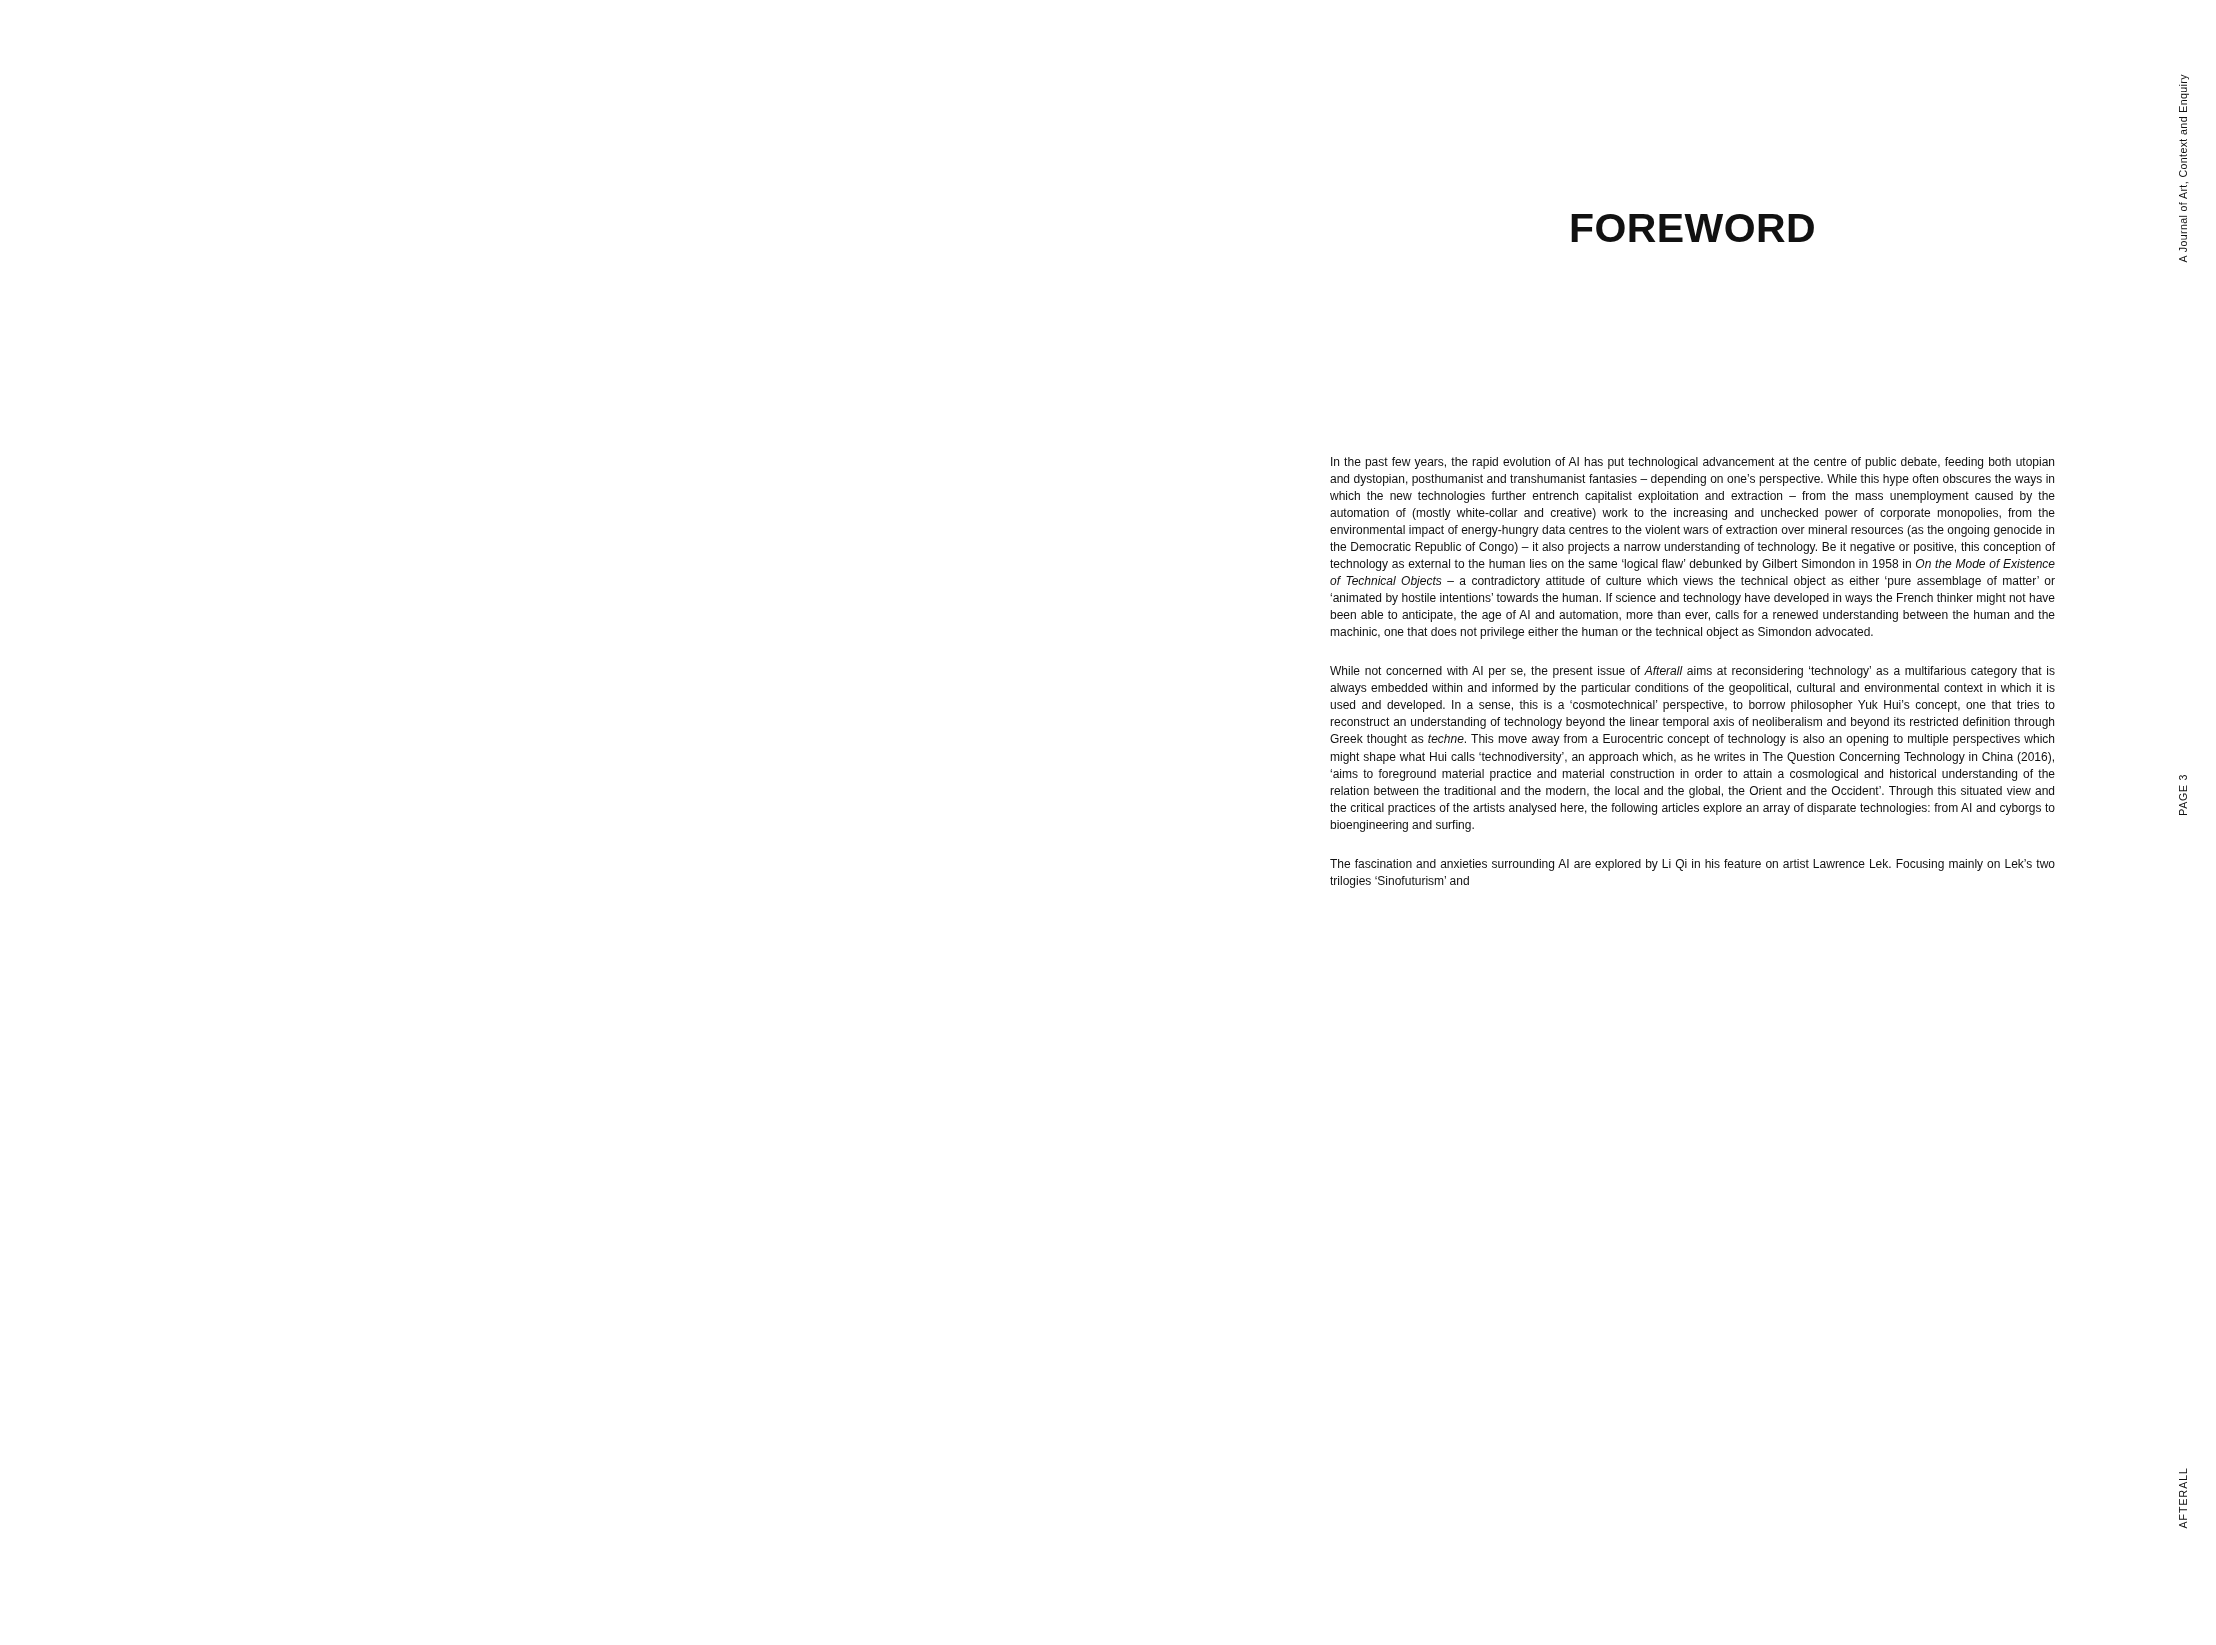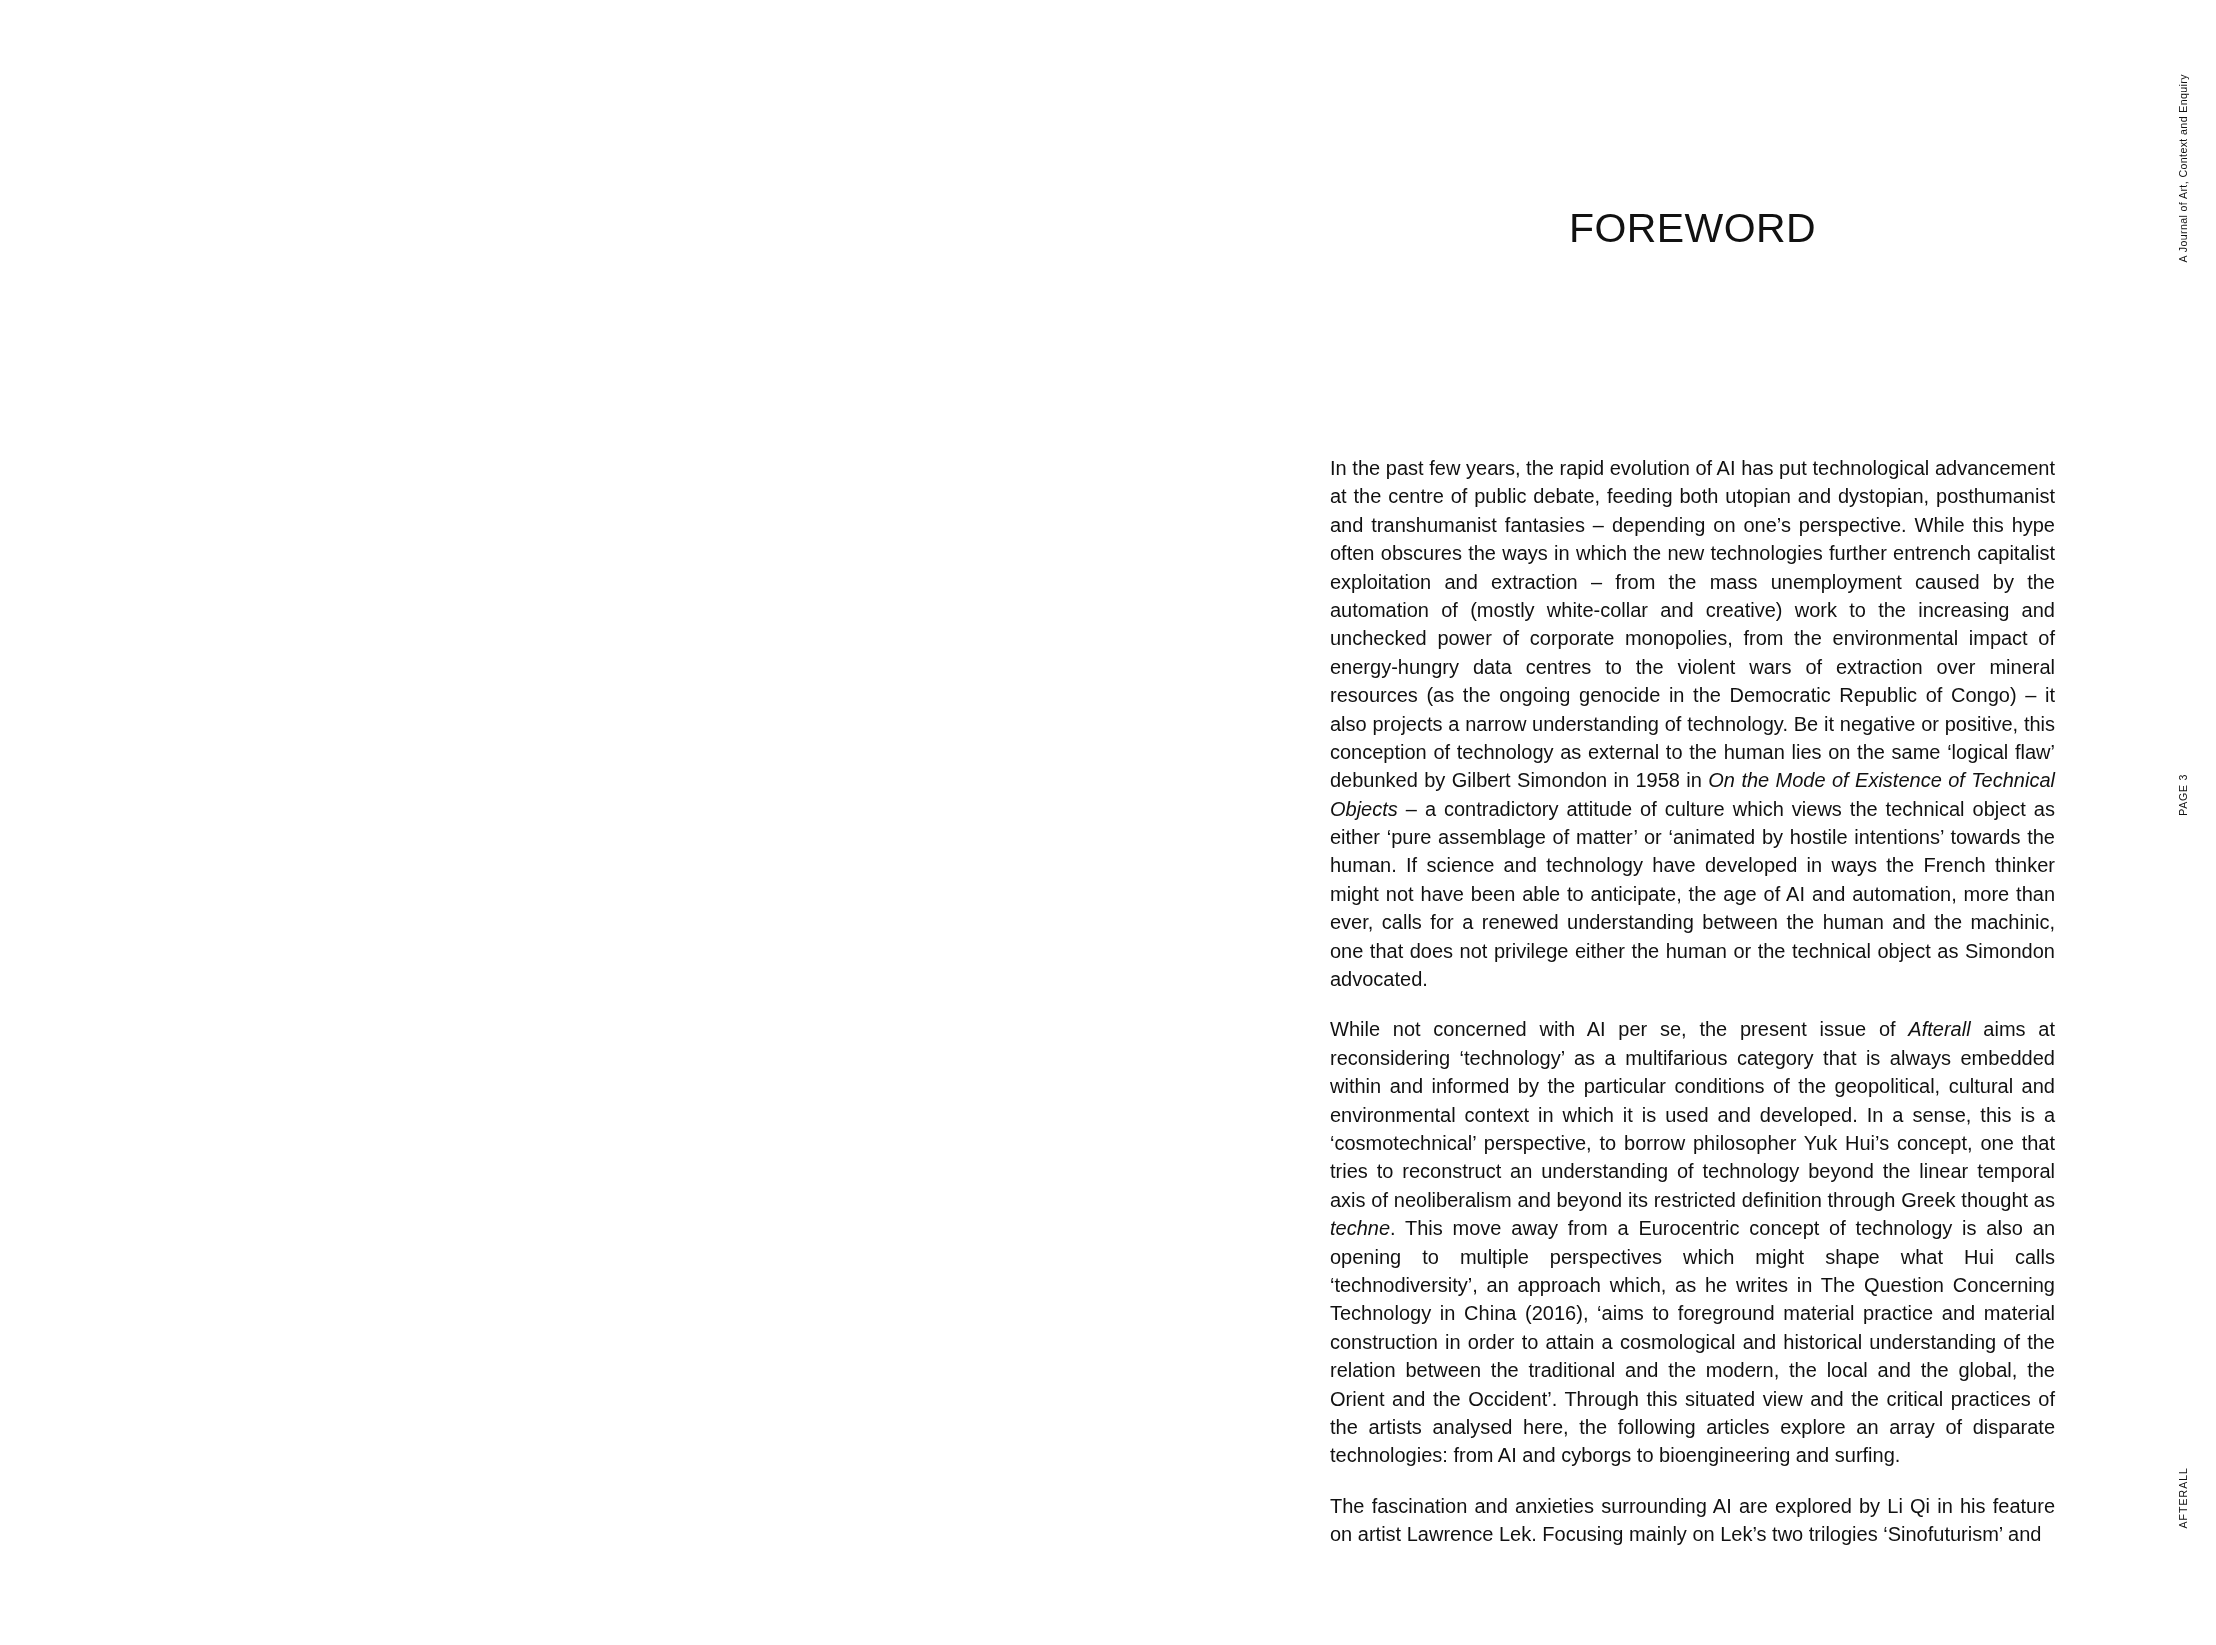--- a/index.html
+++ b/index.html
@@ -24,42 +24,42 @@
     position: absolute;
     left: 1330px;
     top: 204px;
     width: 725px;
     text-align: center;
   }
   .doc-title {
     font-size: 41px;
     line-height: 1.18;
     letter-spacing: 0.4px;
-    font-weight: 400;
+    font-weight: 700;
     color: #111111;
     margin: 0;
   }
   .doc-authors {
     font-size: 41px;
     line-height: 1.22;
     letter-spacing: 0.2px;
     font-weight: 400;
     color: #111111;
     margin: 14px 0 0 0;
   }
 
   
   .body-column {
     position: absolute;
     left: 1330px;
     top: 454px;
     width: 725px;
   }
   .para {
-    font-size: 20px;
+    font-size: 12px;
     line-height: 1.42;
     text-align: justify;
     text-justify: inter-word;
     margin: 0 0 22px 0;
     color: #111111;
     hyphens: none;
   }
   .para:last-child { margin-bottom: 0; }
   .para em, .para .ital {
     font-style: italic;

